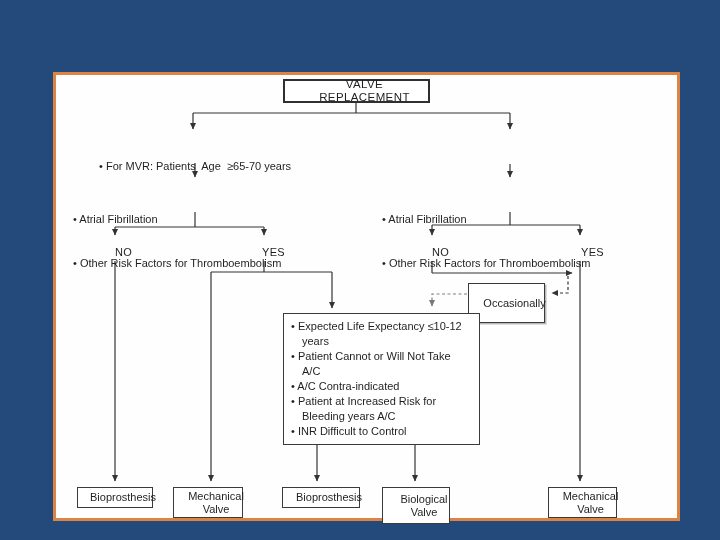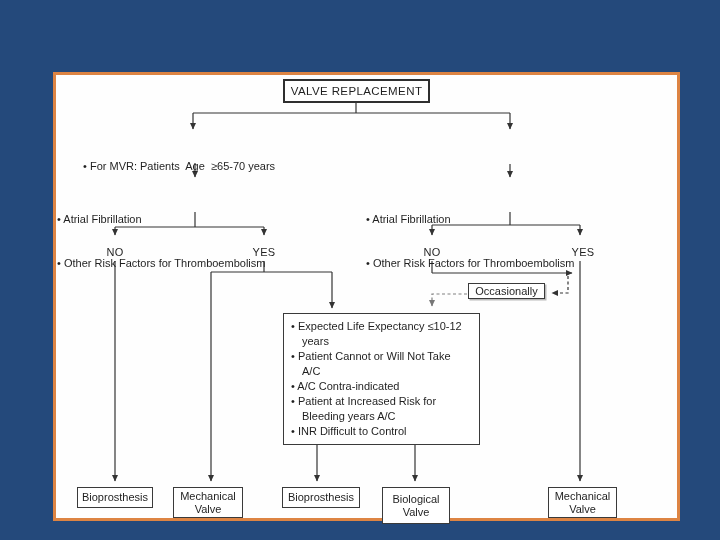--- a/index.html
+++ b/index.html
@@ -8,32 +8,32 @@
     background:#24497b;
     font-family:"Liberation Sans","DejaVu Sans",sans-serif;
     color:#1f1f1f;
   }
   .panel{
     position:absolute;left:53px;top:72px;width:627px;height:449px;
     box-sizing:border-box;background:#fefefe;border:3px solid #dd8443;
     z-index:0;
   }
   .lines{position:absolute;left:0;top:0;width:720px;height:540px;z-index:1;pointer-events:none;}
-  .abs{position:absolute;box-sizing:border-box;z-index:2;}
+  .abs{position:absolute;box-sizing:border-box;z-index:2;padding-left:16px;}
   .nodebox{
     border:1px solid #3a3a3a;background:#fff;
     display:flex;align-items:center;justify-content:center;text-align:center;
     font-size:11px;line-height:13px;
   }
   .titlebox{
     left:283px;top:79px;width:147px;height:24px;
     border:2px solid #2f2f2f;font-size:11.5px;letter-spacing:.4px;
   }
   .occbox{
-    left:468px;top:283px;width:77px;height:16px;
+    left:468px;top:283px;width:77px;height:40px;
     box-shadow:1.5px 1.5px 0 rgba(60,60,60,.35);
   }
   .crit{font-size:11px;line-height:14.5px;white-space:pre-wrap;}
   .b{padding-left:11px;text-indent:-11px;}
   .b::before{content:"• ";}
   .indic{
     left:283px;top:313px;width:197px;height:132px;
     border:1px solid #3a3a3a;background:#fff;
     padding:5px 17px 0 7px;font-size:11px;line-height:15px;overflow:hidden;
   }

